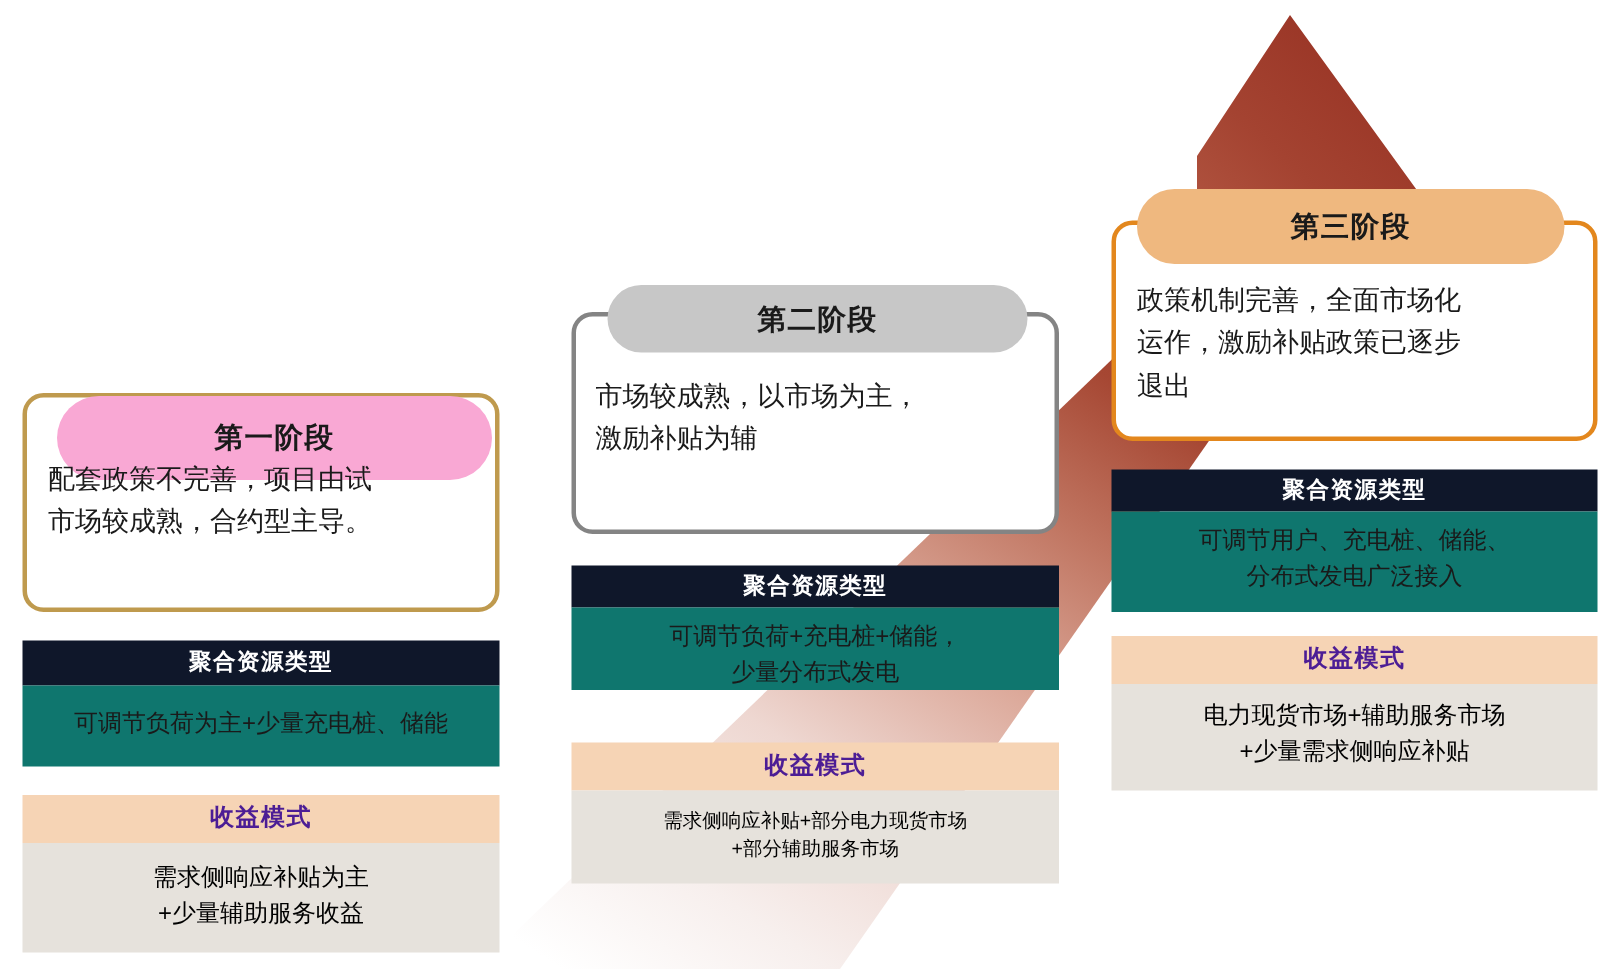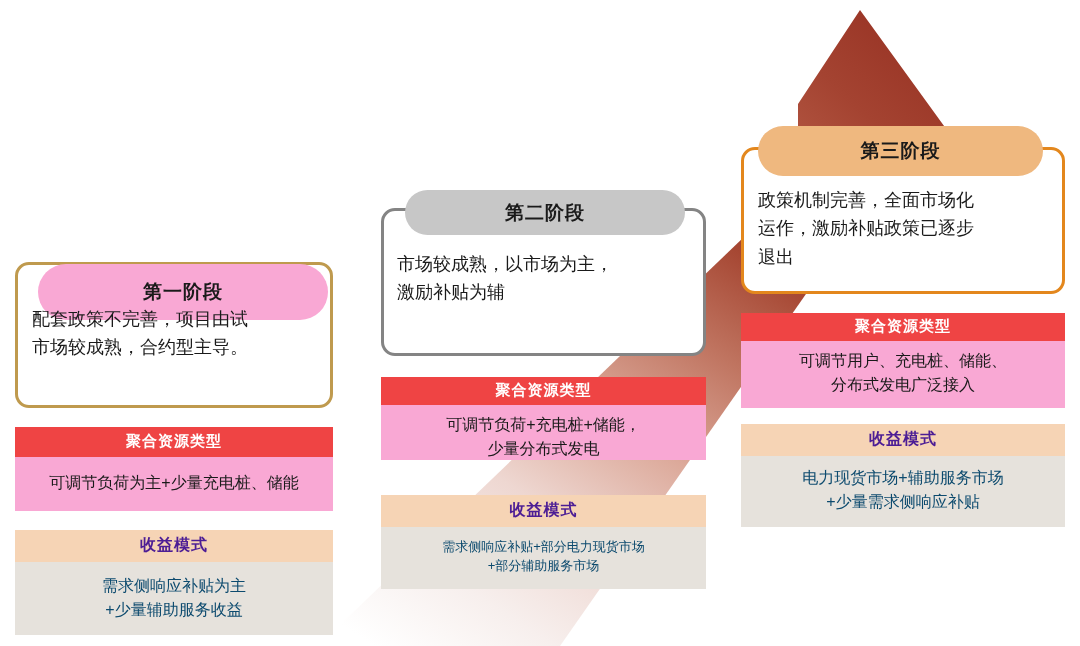--- a/index.html
+++ b/index.html
@@ -84,24 +84,24 @@
     letter-spacing: 1px;
   }
   .info-body {
     box-sizing: border-box;
     width: 100%;
     text-align: center;
     color: #1a1a1a;
     line-height: 1.48;
     white-space: pre-line;
   }
-  .info-box.resource .info-head { background: #ef4444; color: #ffffff; }
-  .info-box.resource .info-body { background: #f9a8d4; color: #1a1a1a; }
+  .info-box.resource .info-head { background: #0f172a; color: #ffffff; }
+  .info-box.resource .info-body { background: #0f766e; color: #1a1a1a; }
   .info-box.revenue  .info-head { background: #f6d4b5; color: #4c1d95; font-family: Liberation Serif, serif; }
-  .info-box.revenue  .info-body { background: #e6e2dc; color: #0c4a6e; }
+  .info-box.revenue  .info-body { background: #e6e2dc; color: #000000; }
 </style>
 </head>
 <body>
 
 <div id="stage">
 
   <svg class="arrow-layer" viewBox="0 0 1080 646" width="1080" height="646" xmlns="http://www.w3.org/2000/svg">
     <defs>
       <linearGradient id="arrowGrad" x1="0.10" y1="1" x2="0.88" y2="0.02">
         <stop offset="0.00" stop-color="#ffffff" stop-opacity="1"></stop>

